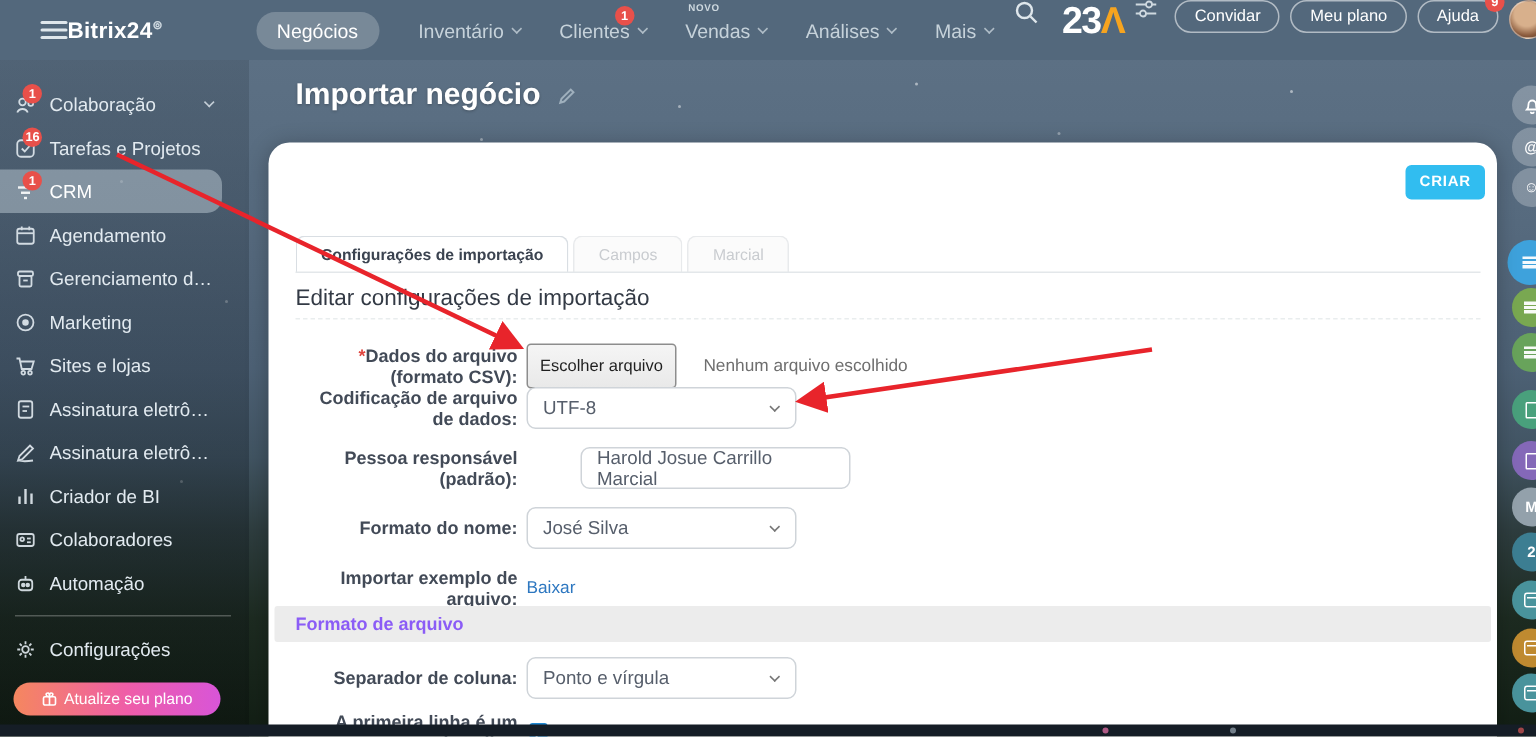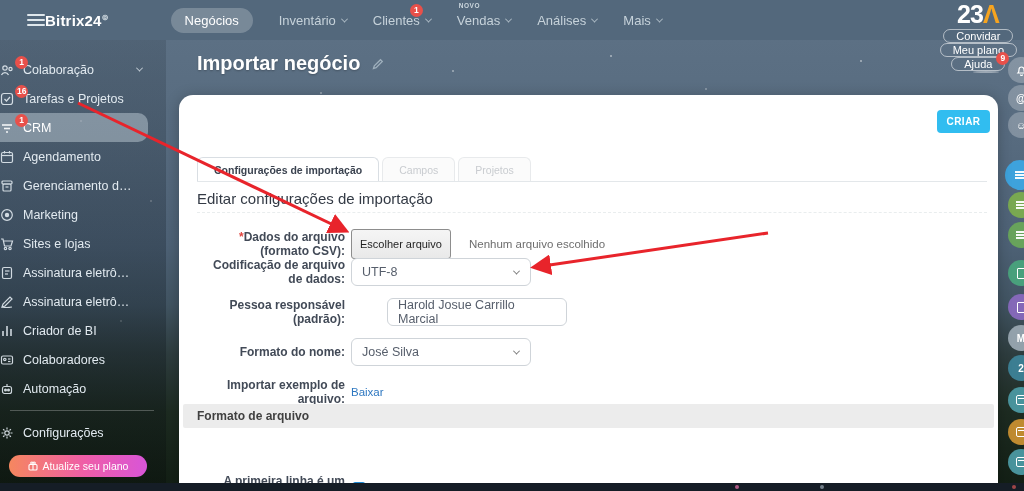--- a/index.html
+++ b/index.html
@@ -32,39 +32,39 @@
     gap:6px; cursor:pointer; white-space:nowrap; }
   .navitem.active { background:rgba(255,255,255,.22); color:#fff; padding:5px 14px;
     border-radius:16px; }
   .chev { width:5px; height:5px; border-right:1.4px solid currentColor;
     border-bottom:1.4px solid currentColor; transform:rotate(45deg) translate(-1px,-1px); opacity:.8; }
   .badge { position:absolute; background:#e8504a; color:#fff; border-radius:8px;
     font-size:8.5px; font-weight:bold; min-width:13px; height:13px; line-height:13px;
     text-align:center; padding:0 2px; }
   .nav .badge { top:-9px; right:8px; }
   .novo { position:absolute; top:-11px; left:2px; font-size:6.5px; color:#cdd8df; letter-spacing:.5px; font-weight:bold; }
-  .tb-right { position:absolute; right:0; top:0; height:40px; display:flex; align-items:center;flex-direction:column; }
+  .tb-right { position:absolute; right:0; top:0; height:40px; display:flex; align-items:flex-start; }
   .searchicon { margin-right:16px; cursor:pointer; }
   .logo23 { font-size:25px; font-weight:bold; color:#fff; letter-spacing:-1px; margin-right:8px; cursor:default; }
   .logo23 b { color:#f6a41f; font-weight:bold; }
   .sliders { margin-right:12px; cursor:pointer; }
   .pill { border:1px solid rgba(255,255,255,.55); color:#fff; font-size:11px; height:22px;
     border-radius:12px; display:flex; align-items:center; padding:0 12px; margin-right:7px;
     cursor:pointer; position:relative; background:transparent; font-family:inherit; }
   .pill .badge { top:-6px; right:-5px; }
   .avatar { width:26px; height:26px; border-radius:50%; margin-right:-8px;
     background:radial-gradient(circle at 45% 35%, #d8b08c 0 40%, #8a5a3c 70%, #4a3322 100%);
     border:1px solid rgba(255,255,255,.4); cursor:pointer; }
 
   
   .sidebar { position:absolute; left:0; top:40px; width:166px; height:451px;
     background:linear-gradient(180deg,rgba(28,40,52,.18) 0%,rgba(20,30,40,.34) 60%,rgba(8,14,10,.42) 100%);
     z-index:10; padding-top:15px; }
   .sitem { position:relative; height:29px; display:flex; align-items:center; color:#e2eaf0;
-    font-size:12.5px; cursor:pointer; white-space:nowrap; }
+    font-size:12.5px; cursor:pointer; padding-left:10px; white-space:nowrap; }
   .sitem svg { flex:0 0 14px; margin-right:9px; opacity:.9; }
   .sitem .lbl { overflow:hidden; text-overflow:ellipsis; max-width:112px; }
   .sitem.active { background:rgba(201,214,224,.45); border-radius:0 10px 10px 0; width:148px; color:#fff; }
   .sitem .badge { left:15px; top:1px; }
   .sitem .chev { position:absolute; right:24px; }
   .sdivider { height:1px; background:rgba(255,255,255,.25); margin:7px 12px 7px 10px; }
   .upgrade { position:absolute; left:9px; top:415px; width:138px; height:22px; border-radius:12px;
     background:linear-gradient(90deg,#f5875f 0%,#ef5da8 55%,#d855d8 100%);
     color:#fff; font-size:10.5px; display:flex; align-items:center; justify-content:center;
     gap:5px; cursor:pointer; border:none; font-family:inherit; }
@@ -97,21 +97,21 @@
     cursor:pointer; font-family:inherit; }
   .filehint { font-size:11.5px; color:#6e6e6e; margin-left:18px; }
   .selectbox { width:180px; height:28px; border:1px solid #cfd4d9; border-radius:6px; background:#fff;
     display:flex; align-items:center; padding:0 10px; font-size:12.5px; color:#565e6b;
     cursor:pointer; position:relative; }
   .selectbox .chev { position:absolute; right:11px; color:#555; }
   .inputbox { cursor:text;margin-left:36px; }
   .link { font-size:11.5px; color:#2d77c0; cursor:pointer; }
   .sectionbar { position:absolute; left:4px; top:309px; width:811px; height:24px; background:#ececec;
     border-radius:2px; display:flex; align-items:center; padding-left:14px; font-size:12px;
-    font-weight:bold; color:#404040; }
+    font-weight:bold; color:#8b5cf6; }
   .checkbox { width:12px; height:12px; background:#1e88d2; border-radius:2px; position:relative;
     cursor:pointer; margin-left:2px; }
   .checkbox:after { content:""; position:absolute; left:3px; top:1px; width:4px; height:7px;
     border-right:1.6px solid #fff; border-bottom:1.6px solid #fff; transform:rotate(40deg); }
 
   
   .dock { position:absolute; left:0; top:0; width:1024px; height:491px; z-index:8; pointer-events:none; }
   .dockitem { position:absolute; width:26px; height:26px; border-radius:50%; left:1008px;
     display:flex; align-items:center; justify-content:center; color:#fff; pointer-events:auto;
     cursor:pointer; font-size:10px; font-weight:bold; }
@@ -316,21 +316,21 @@
       <path d="M1.5,10.5 l0.8,-2.6 6.2,-6.2 1.8,1.8 -6.2,6.2 z"></path>
     </svg>
 </div>
 
 <div class="card">
   <button class="createbtn">CRIAR</button>
 
   <div class="tabs">
     <div class="tab active">Configurações de importação</div>
     <div class="tab">Campos</div>
-    <div class="tab">Projetos</div>
+    <div class="tab">Marcial</div>
   </div>
   <div class="tabline"></div>
 
   <div class="cardheading">Editar configurações de importação</div>
   <div class="dotdivider"></div>
 
   <div class="frow" style="top:134px;">
     <div class="flabel"><span class="req">*</span><span>Dados do arquivo (formato CSV):</span></div>
     <button class="filebtn">Escolher arquivo</button>
     <span class="filehint">Nenhum arquivo escolhido</span>
@@ -359,20 +359,27 @@
   <div class="frow" style="top:243px;">
     <div class="flabel">Formato do nome:</div>
     <div class="selectbox">
       <span>José Silva</span>
       <span class="chev"></span>
     </div>
   </div>
 
   <div class="sectionbar">Formato de arquivo</div>
 
+  <div class="frow" style="top:343px;">
+    <div class="flabel">Separador de coluna:</div>
+    <div class="selectbox">
+      <span>Ponto e vírgula</span>
+      <span class="chev"></span>
+    </div>
+  </div>
 
   <div class="frow" style="top:379px;">
     <div class="flabel">A primeira linha é um cabeçalho:</div>
     <div class="checkbox"></div>
   </div>
 </div>
 
 <div class="dock">
   <div class="dockitem" style="top: 57px; background: rgba(255, 255, 255, 0.25);">
       <svg width="11" height="11" viewBox="0 0 11 11" fill="none" stroke="#fff" stroke-width="1.2">

